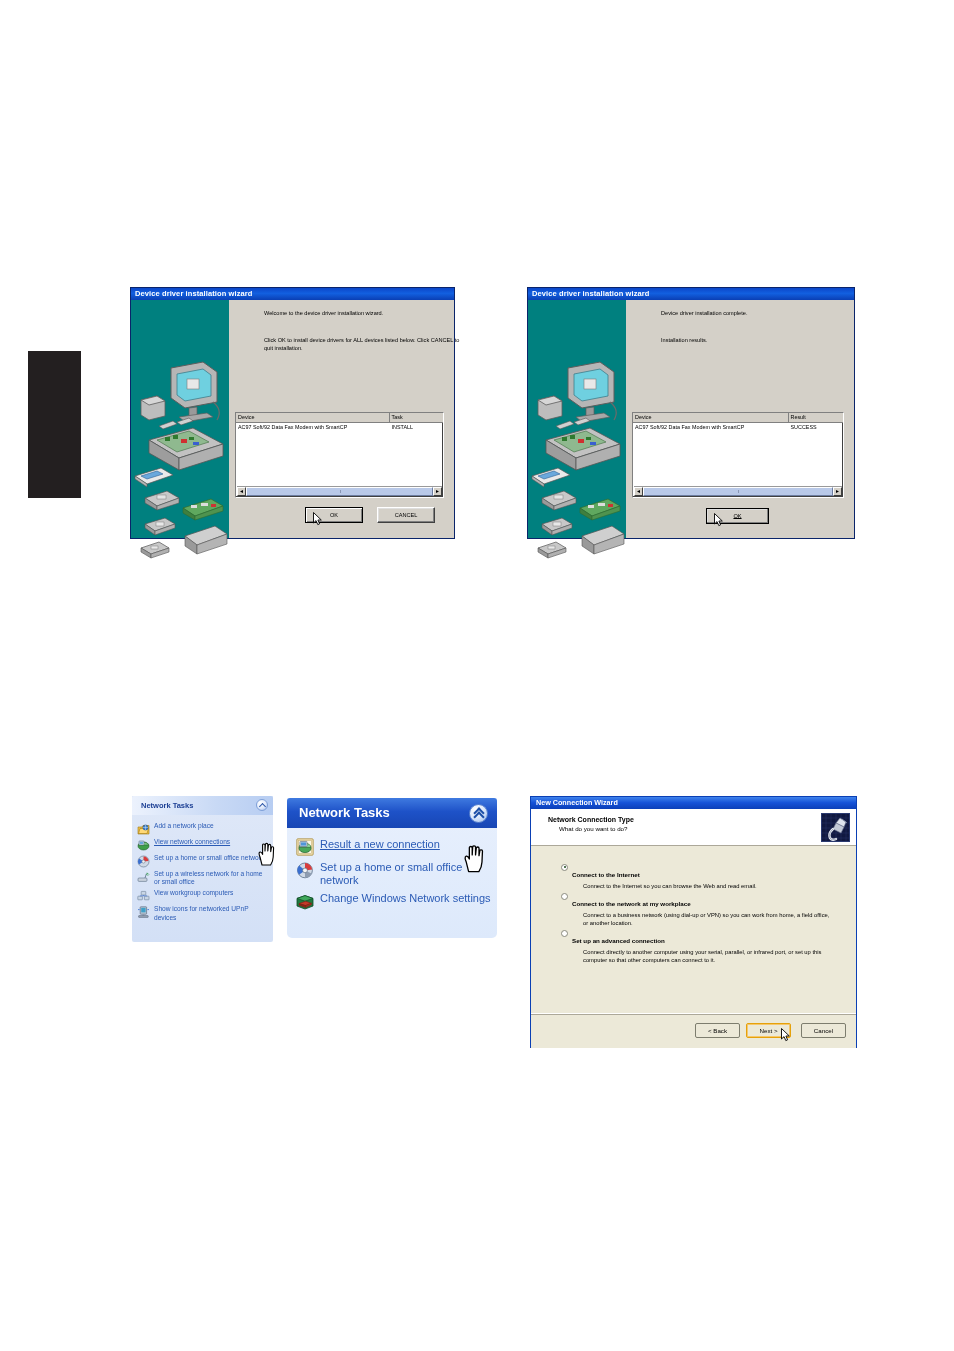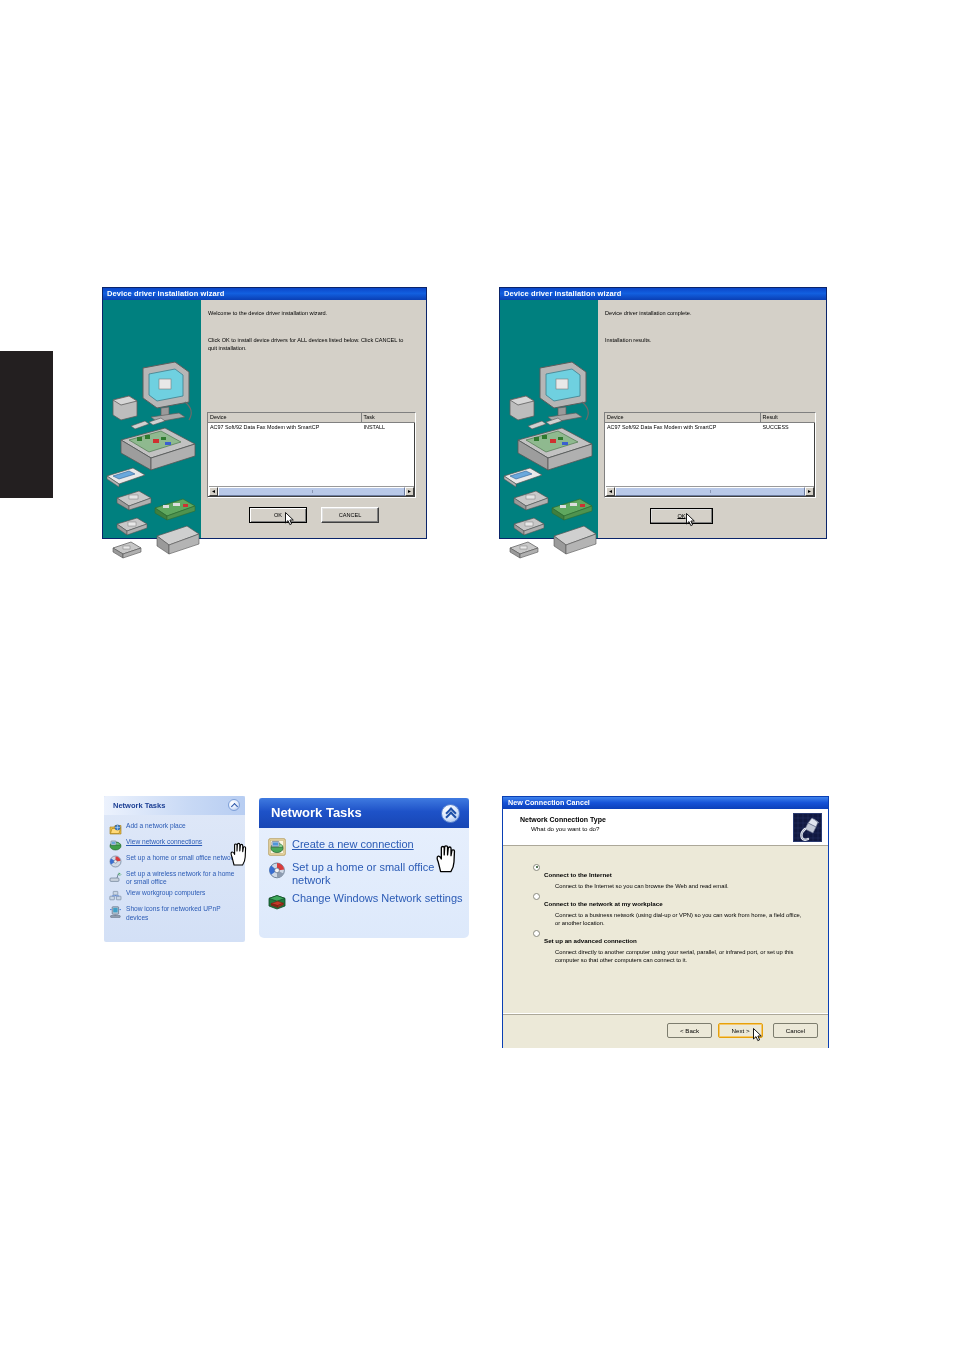--- a/index.html
+++ b/index.html
@@ -1,20 +1,20 @@
 <!DOCTYPE html>
 <html><head>
 <meta charset="utf-8">
 <style>
   html,body{margin:0;padding:0;}
   body{
     width:954px;height:1351px;position:relative;background:#ffffff;
     font-family:"Liberation Sans", sans-serif;overflow:hidden;
   }
-  .abs{position:absolute;}
+  .abs{position:absolute;margin-left:28px;}
 
   
   #black-tab{left:0;top:351px;width:53px;height:147px;background:#231f20;}
 
   
   .dlg{border:1px solid #0a246a;background:#d4d0c8;box-sizing:border-box;}
   .dlg-title{
     height:12px;background:linear-gradient(180deg,#0b46c8 0%,#1260e0 45%,#0a3fb4 100%);
     color:#fff;font-size:7.5px;font-weight:bold;line-height:12px;padding-left:4px;
     letter-spacing:.1px;white-space:nowrap;overflow:hidden;
@@ -479,21 +479,21 @@
       <span class="ic">
         <svg viewBox="0 0 18 18" width="18" height="18">
           <rect x="0.8" y="0.8" width="16.4" height="16.4" rx="1" fill="#f2e2b6" stroke="#a98d3f" stroke-width="0.8"></rect>
           <rect x="2.4" y="2.4" width="13.2" height="13.2" fill="#fbf6e4" stroke="#c8b478" stroke-width="0.6"></rect>
           <ellipse cx="9" cy="10.4" rx="6" ry="4.2" fill="#4aa85a" stroke="#1e5d26" stroke-width="0.7"></ellipse>
           <path d="M3 9.4 A6 4.2 0 0 1 15 9.4 Z" fill="#8ed49a" stroke="#1e5d26" stroke-width="0.6"></path>
           <rect x="4" y="3.4" width="7" height="5.2" rx="0.6" fill="#cfdcea" stroke="#5b6e86" stroke-width="0.7"></rect>
           <rect x="5" y="4.4" width="5" height="3.2" fill="#4f95d8"></rect>
         </svg>
       </span>
-      <span class="lb link">Create a new connection</span>
+      <span class="lb link">Result a new connection</span>
     </div>
 
     <div class="task-lg">
       <span class="ic">
         <svg viewBox="0 0 18 18" width="18" height="18">
           <circle cx="9" cy="9.4" r="7.4" fill="#cfd9e6" stroke="#5b6e86" stroke-width="0.8"></circle>
           <path d="M9 2 A7.4 7.4 0 0 1 16.2 8.6 L9 9.4 Z" fill="#d93c3c"></path>
           <path d="M9 9.4 L3 13.8 A7.4 7.4 0 0 1 3.2 4.6 Z" fill="#3a6fd0"></path>
           <path d="M9 9.4 L15.6 12.6 A7.4 7.4 0 0 1 9 16.8 Z" fill="#8e9cb0"></path>
           <circle cx="9" cy="9.4" r="2.4" fill="#f4f4f4" stroke="#5b6e86" stroke-width="0.7"></circle>
@@ -519,21 +519,21 @@
 
   <svg style="position:absolute;left:173px;top:45px;width:28px;height:31px;" viewBox="0 0 23 26">
     <path d="M7 24 L5 16 C4 13.5 3.5 11.5 5 11 C6.3 10.6 7 12 7.6 13.4 L7.6 4 C7.6 2.6 10 2.6 10 4 L10 10
              L10.4 3.4 C10.4 2 12.8 2 12.8 3.4 L12.8 10 L13.4 4.4 C13.4 3 15.7 3 15.7 4.4 L15.7 10.6
              L16.4 6.6 C16.5 5.3 18.7 5.5 18.6 6.8 L18.2 16 C18 20 16.6 22.6 15.6 24 Z" fill="#ffffff" stroke="#000000" stroke-width="1.1" stroke-linejoin="round"></path>
   </svg>
 </div>
 
 <div class="abs" id="wizard">
   <div class="title">
-    <span>New Connection Cancel</span>
+    <span>New Connection Wizard</span>
   </div>
 
   <div id="wiz-header">
     <div class="h1">Network Connection Type</div>
     <div class="h2">What do you want to do?</div>
     <div class="wiz-icon">
       <svg viewBox="0 0 29 29" width="29" height="29">
         <rect width="29" height="29" fill="#101840"></rect>
         <g opacity="0.35" stroke="#5a74c0" stroke-width="0.4">
           <path d="M0 4 H29 M0 9 H29 M0 14 H29 M0 19 H29 M0 24 H29"></path>

